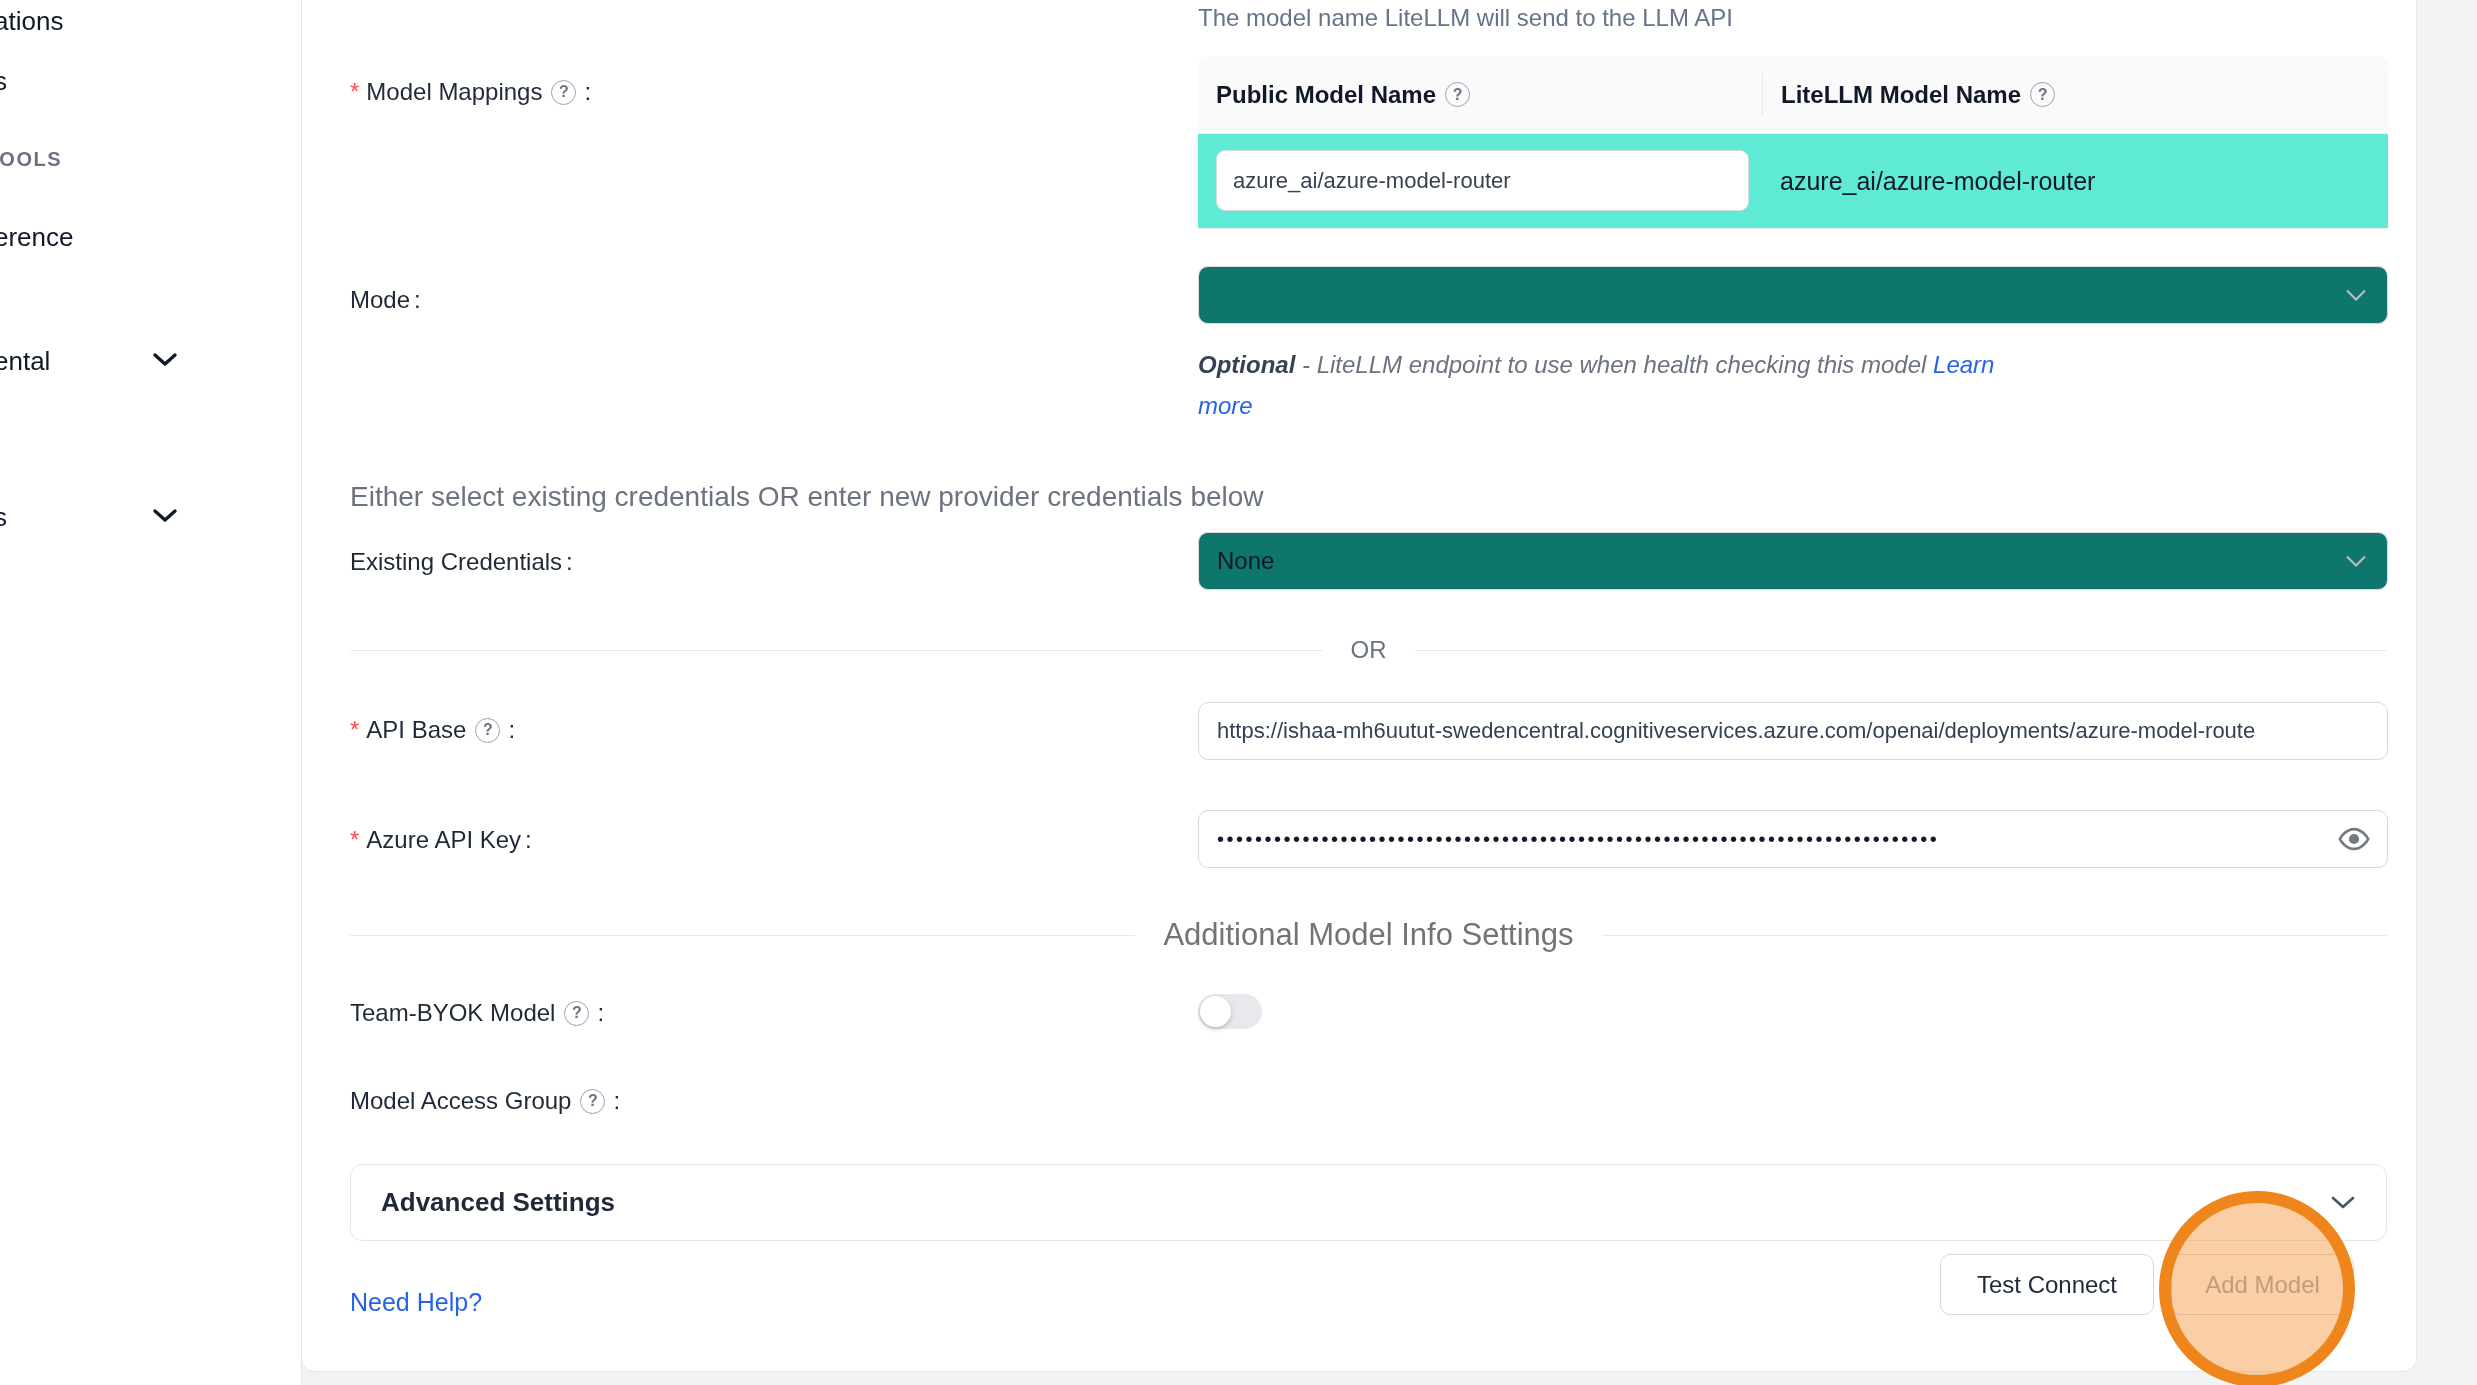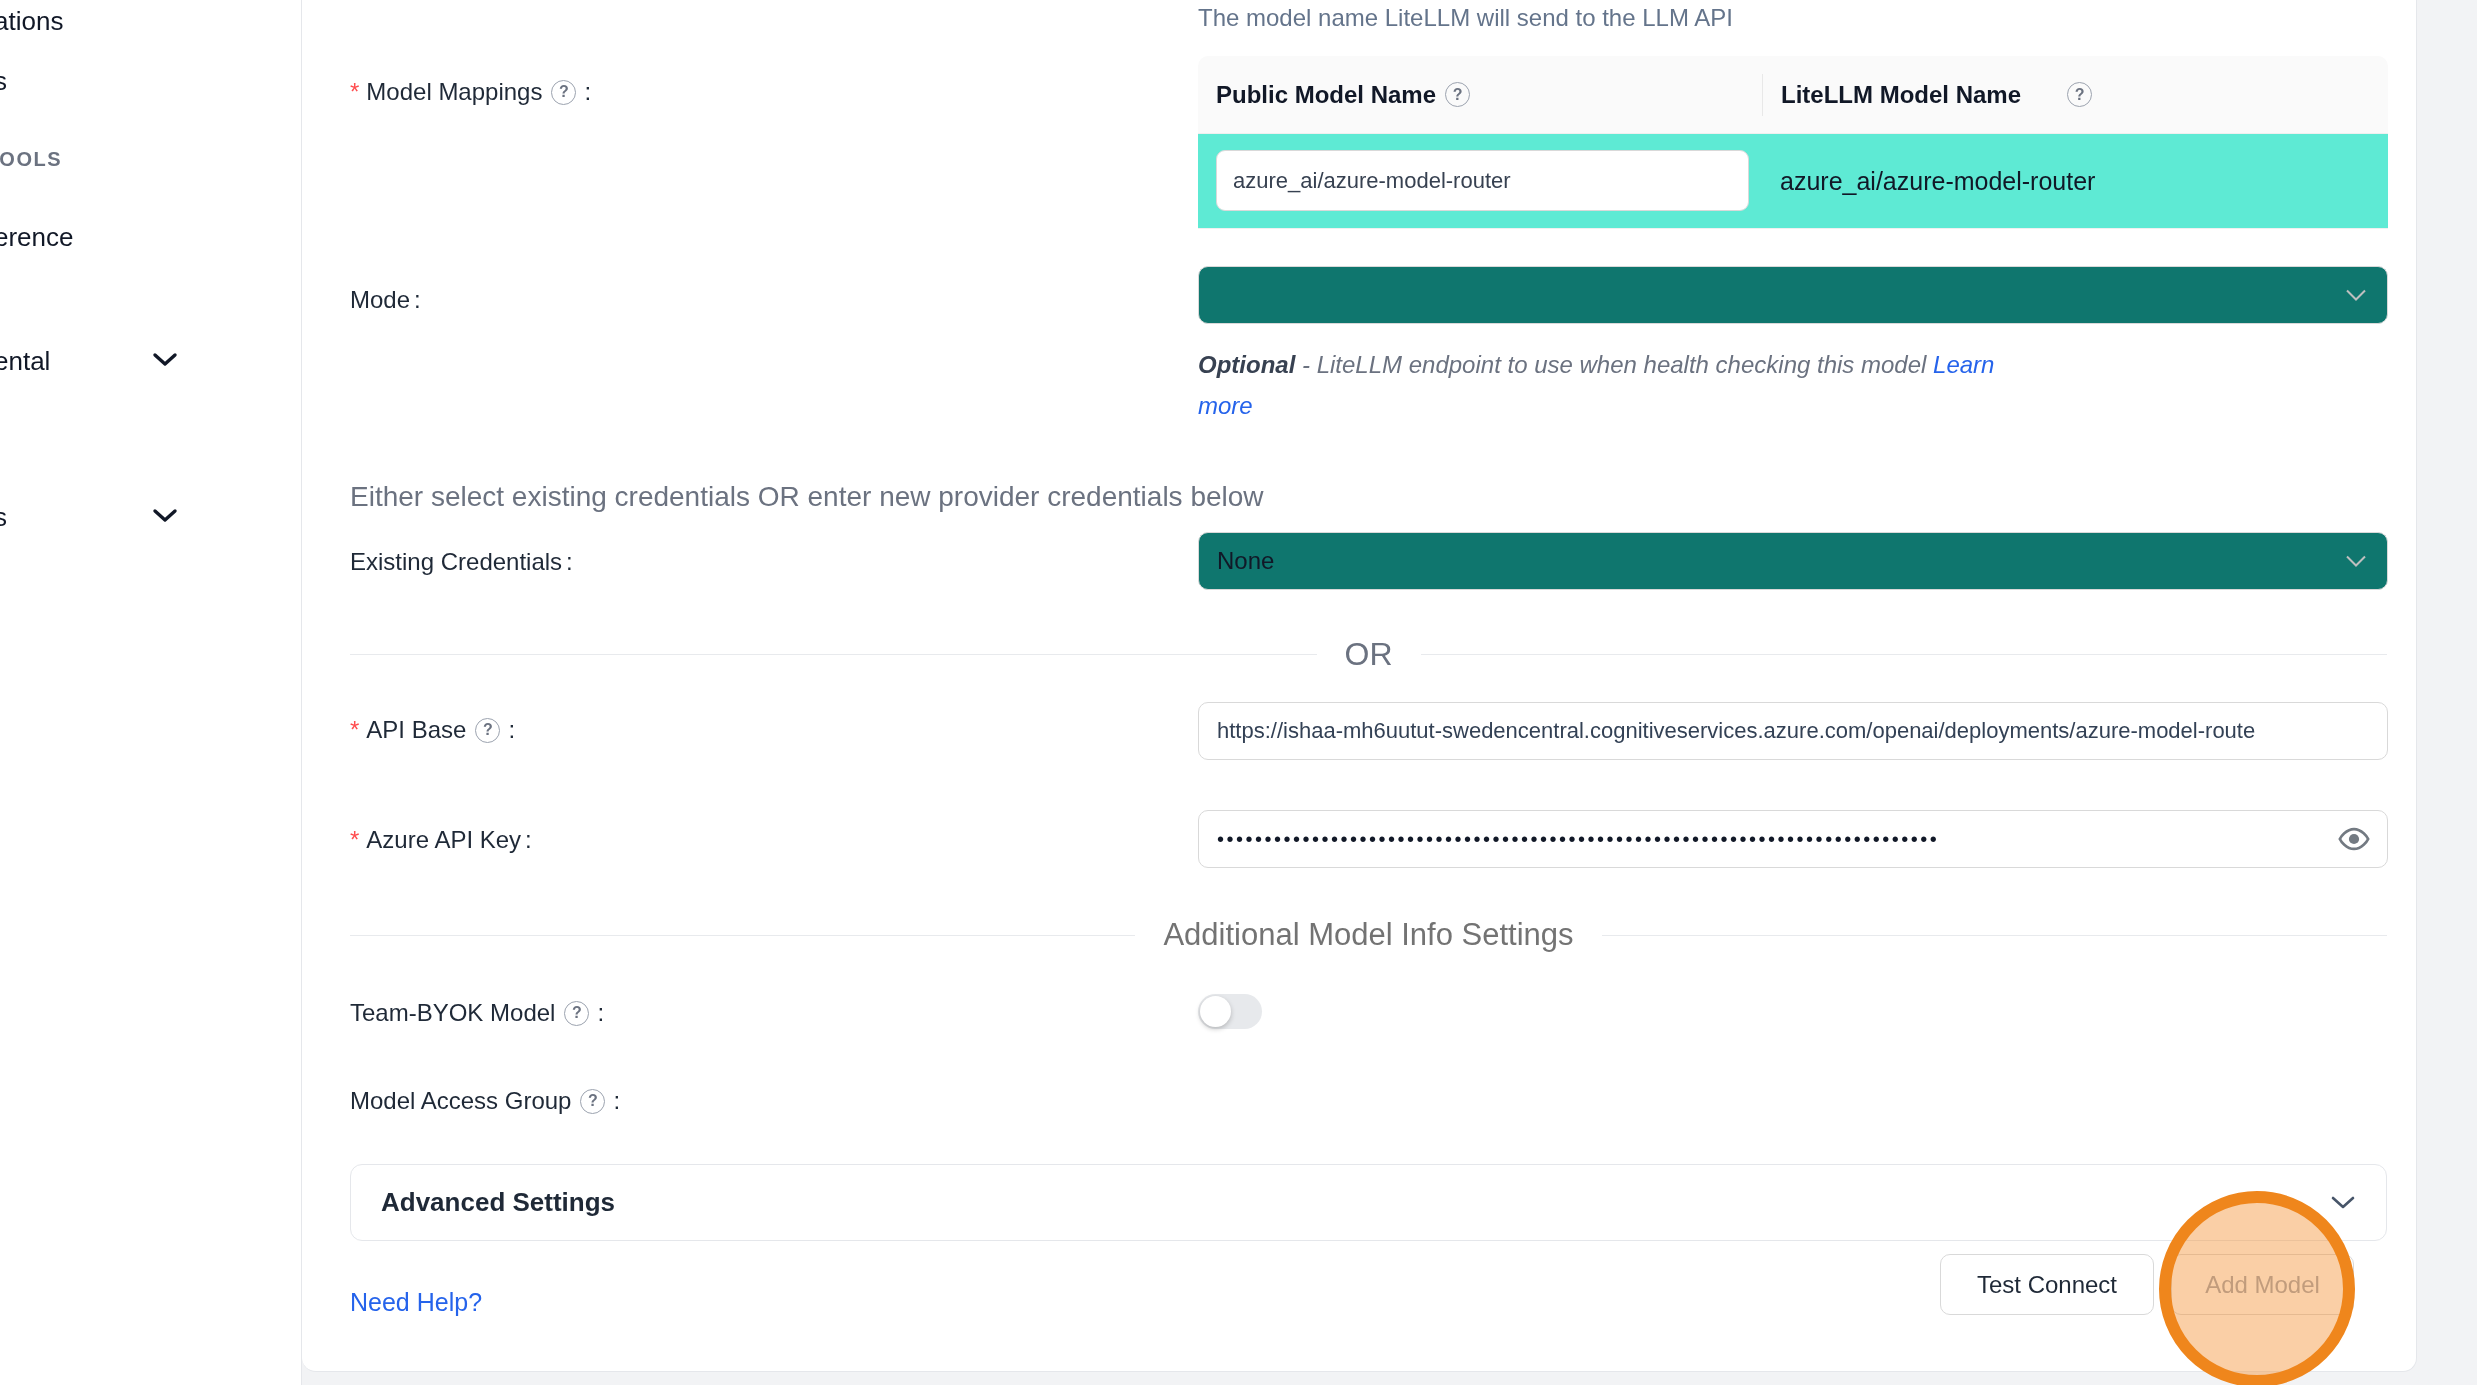--- a/index.html
+++ b/index.html
@@ -20,36 +20,36 @@
   .req { color:#ff4d4f; margin-right:7px; font-size:24px; }
   .colon { margin-left:4px; }
   .help { display:inline-flex; align-items:center; justify-content:center; width:25px; height:25px; border:1.6px solid #9ca3af; border-radius:50%; color:#6b7280; font-size:16px; font-weight:600; margin:0 4px 0 9px; }
 
   .hint { position:absolute; left:896px; top:4px; font-size:24px; color:#64748b; }
 
   
   .mtable { position:absolute; left:896px; top:56px; width:1190px; border-radius:10px; }
   .mt-head { position:relative; display:flex; height:78px; align-items:center; background:#fafafa; border-radius:10px 10px 0 0; border-bottom:1px solid #efefef; }
   .mt-h1 { width:564px; padding-left:18px; display:flex; align-items:center; font-size:24px; font-weight:700; color:#111827; }
-  .mt-h2 { padding-left:18px; display:flex; align-items:center; font-size:24px; font-weight:700; color:#111827; border-left:1px solid #e8e8e8; height:42px;gap:37px; }
+  .mt-h2 { padding-left:18px; display:flex; align-items:center; font-size:24px; font-weight:700; color:#111827; border-left:1px solid #e8e8e8; height:42px; }
   .mt-body { position:relative; height:95px; border-bottom:1px solid #f0f0f0; background:#5eead4; }
   .mt-input { position:absolute; left:18px; top:16px; width:533px; height:61px; border:1px solid #d9d9d9; border-radius:9px; font-size:22px; color:#374151; padding:0 16px; font-family:"Liberation Sans",sans-serif; outline:none; background:#fff; }
   .mt-val { position:absolute; left:582px; top:0; height:95px; display:flex; align-items:center; font-size:25px; font-weight:500; color:#111827; }
 
   .select { position:absolute; left:896px; width:1190px; height:58px; border:1px solid #d9d9d9; border-radius:10px; background:#0f766e; display:flex; align-items:center; padding:0 18px; font-size:24px; color:#111827; cursor:pointer; }
   .select .chev { position:absolute; right:20px; top:50%; transform:translateY(-50%); }
   .placeholder { color:#c1c7cf; }
 
   .optional-help { position:absolute; left:896px; top:344px; width:1100px; font-size:24px; color:#6b7280; line-height:41px;font-style:italic; }
   .optional-help b { color:#374151; }
   a.link { color:#2563eb; text-decoration:none; cursor:pointer; }
 
   .note { position:absolute; left:48px; top:481px; font-size:28px; color:#6b7280;text-align:center; }
 
-  .hdivider { position:absolute; left:48px; width:2037px; display:flex; align-items:center; color:#6b7280; font-size:32px; }
+  .hdivider { position:absolute; left:48px; width:2037px; display:flex; align-items:center; color:#6b7280; font-size:24px; }
   .hdivider::before, .hdivider::after { content:""; flex:1; height:1px; background:#e8eaed; }
   .hdivider span { padding:0 28px; white-space:nowrap; }
 
   .tinput { position:absolute; left:896px; width:1190px; height:58px; border:1px solid #d9d9d9; border-radius:10px; background:#fff; display:flex; align-items:center; padding:0 18px; font-size:22px; color:#334155; overflow:hidden; white-space:nowrap; }
   .pwd { font-size:20px; letter-spacing:2.5px; color:#111827; overflow:hidden; white-space:nowrap; width:1095px; }
   .eye { position:absolute; right:16px; top:50%; transform:translateY(-50%); cursor:pointer; display:flex; }
 
   .toggle { position:absolute; left:896px; top:994px; width:64px; height:35px; border-radius:18px; background:#e7e9ec; cursor:pointer; }
   .toggle .knob { position:absolute; left:2px; top:2px; width:31px; height:31px; border-radius:50%; background:#fff; box-shadow:0 2px 5px rgba(0,0,0,.22); }
 

